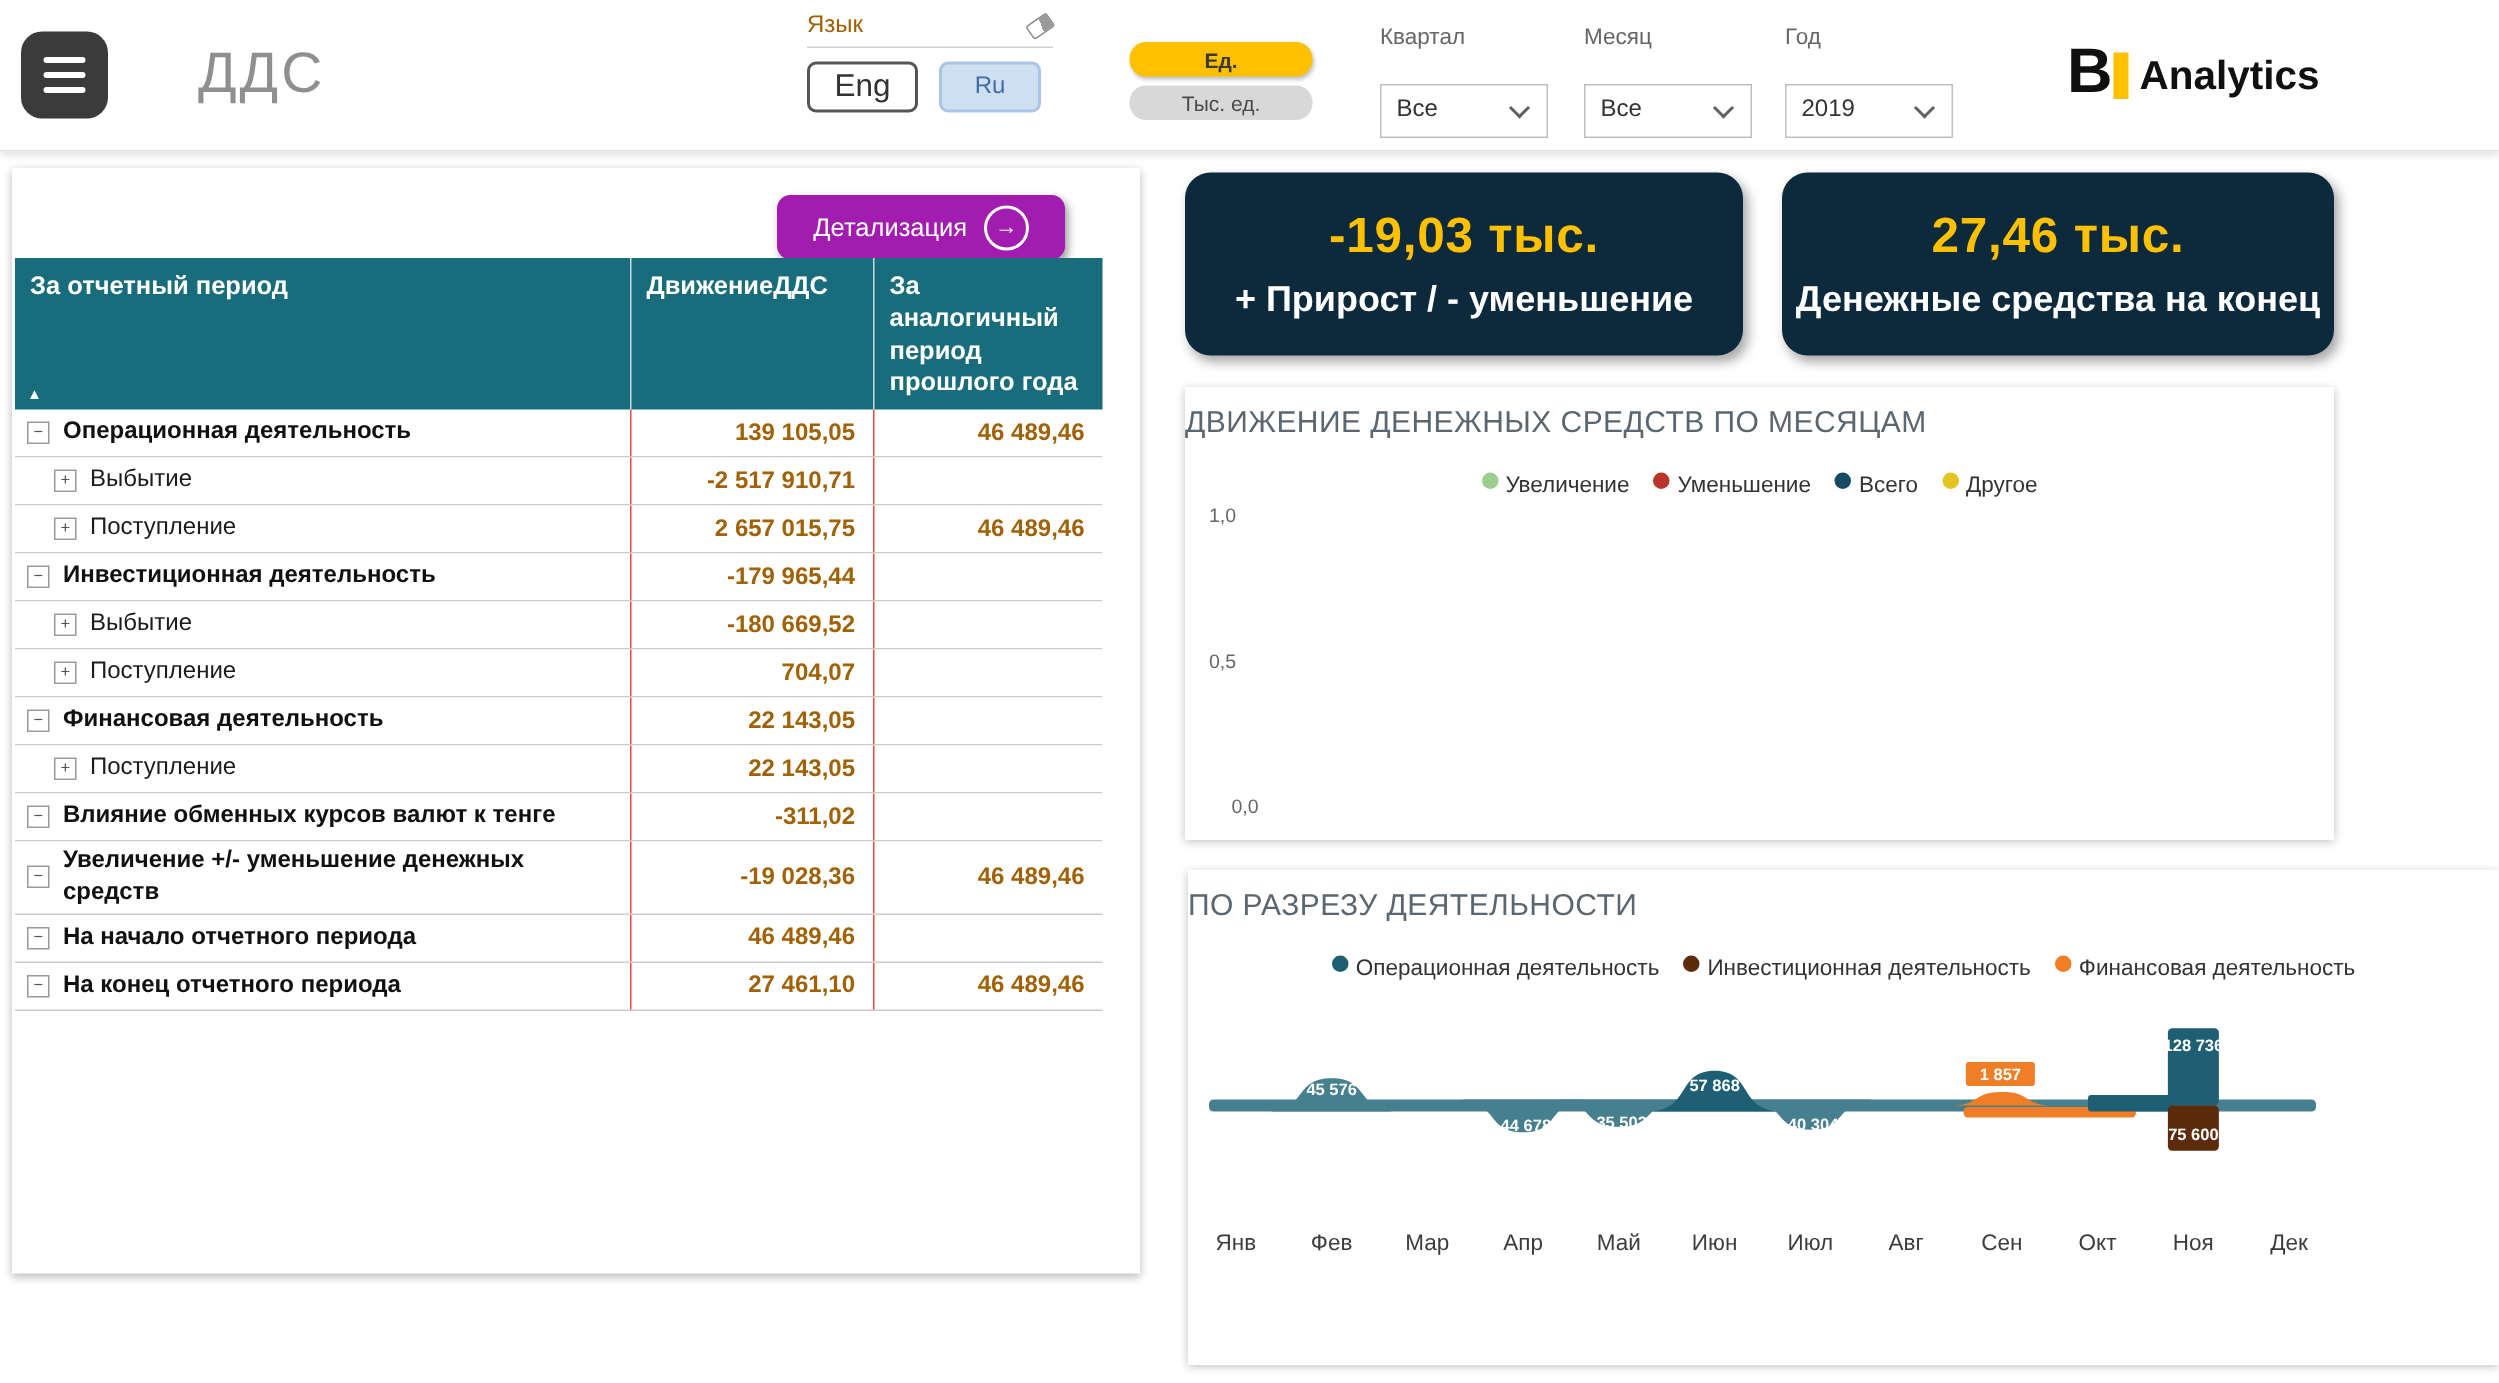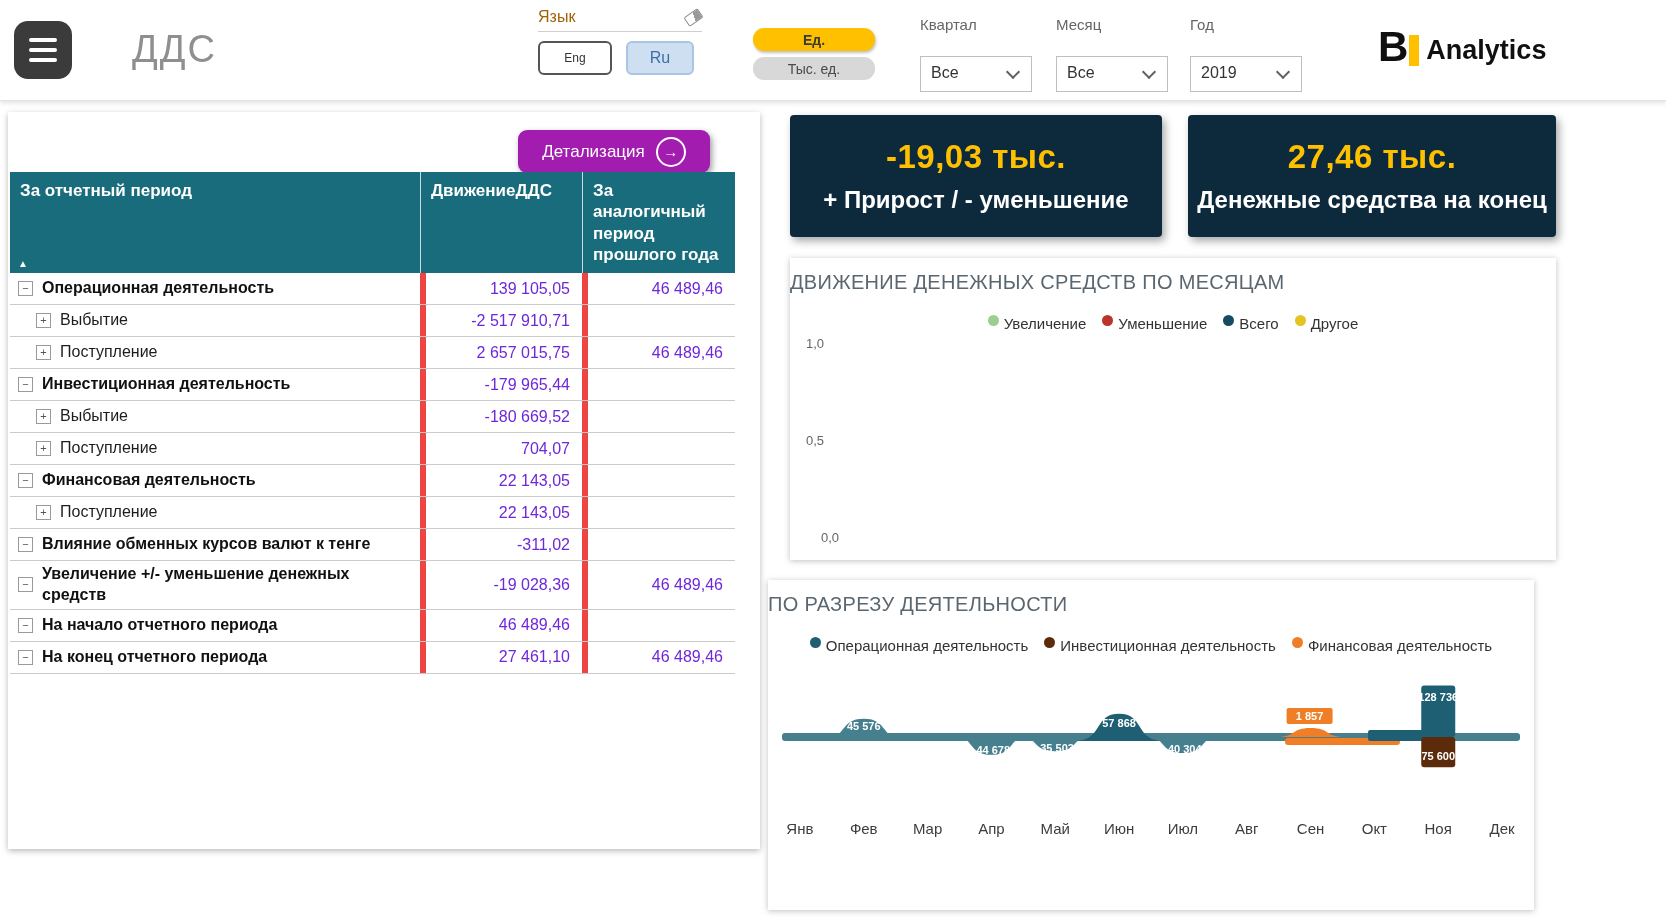--- a/index.html
+++ b/index.html
@@ -14,21 +14,21 @@
   .hline{width:28px;height:4px;background:#fff;border-radius:2px;margin:3px 0;}
   .app-title{position:absolute;left:132px;top:28px;font-size:38px;color:#8f8f8f;letter-spacing:2px;}
 
   .lang-group{position:absolute;left:538px;top:8px;width:164px;}
   .lang-header{display:flex;justify-content:space-between;align-items:center;
                border-bottom:1px solid #cfcfcf;padding-bottom:5px;color:#a16207;font-size:16px;}
   .eraser{width:15px;height:9px;border:1px solid #8a8a8a;border-radius:2px;
           background:linear-gradient(105deg,#fff 55%,#9a9a9a 55%);transform:rotate(-35deg);cursor:pointer;}
   .lang-buttons{margin-top:9px;display:flex;gap:14px;}
   .btn-eng{width:70px;height:30px;border:2px solid #555;border-radius:6px;background:#fff;
-           color:#333;font-size:12px;display:flex;align-items:center;justify-content:center;cursor:pointer;}
+           color:#333;font-size:21px;display:flex;align-items:center;justify-content:center;cursor:pointer;}
   .btn-ru{width:64px;height:30px;border:2px solid #a9c4e4;border-radius:6px;background:#cfdff2;
           color:#3f6ea5;font-size:16px;display:flex;align-items:center;justify-content:center;cursor:pointer;}
 
   .units-group{position:absolute;left:753px;top:28px;width:122px;}
   .unit-pill{height:23px;border-radius:11px;display:flex;align-items:center;justify-content:center;
              font-size:14px;cursor:pointer;}
   .unit-primary{background:#FFC000;color:#3a3a3a;font-weight:bold;box-shadow:1px 2px 3px rgba(0,0,0,.25);}
   .unit-secondary{background:#d8d8d8;color:#4a4a4a;margin-top:6px;}
 
   .filter-group{position:absolute;top:16px;width:112px;}
@@ -62,35 +62,35 @@
 
   .trow{display:grid;grid-template-columns:410px 162px 153px;border-bottom:1px solid #cbcbcb;
         background:#fff;cursor:pointer;}
   .tcell{font-size:16px;display:flex;align-items:center;min-height:31px;}
   .labelcell{padding-left:8px;gap:9px;align-items:center;}
   .labelcell.child{padding-left:26px;}
   .expand{width:13px;height:13px;border:1px solid #9a9a9a;font-size:11px;line-height:11px;
           display:inline-flex;align-items:center;justify-content:center;color:#555;flex:none;background:#fff;cursor:pointer;}
   .rowlabel{max-width:330px;line-height:1.3;color:#1c1c1c;padding:3px 0;}
   .parent .rowlabel{font-weight:bold;color:#111;}
-  .num{justify-content:flex-end;padding-right:12px;font-weight:normal;color:#6d28d9;
-       border-left:6px solid #ef4444;align-self:stretch;}
+  .num{justify-content:flex-end;padding-right:12px;font-weight:bold;color:#a16207;
+       border-left:1px solid #ef4444;align-self:stretch;}
 
   
-  .kpi{position:absolute;top:115px;height:122px;border-radius:4px;background:#0D2A3C;
+  .kpi{position:absolute;top:115px;height:122px;border-radius:17px;background:#0D2A3C;
        box-shadow:3px 4px 8px rgba(0,0,0,.35);display:flex;flex-direction:column;
        align-items:center;justify-content:center;gap:10px;}
   #kpi1{left:790px;width:372px;} #kpi2{left:1188px;width:368px;}
   .kpi-value{color:#FFC000;font-size:33px;font-weight:bold;letter-spacing:.5px;}
   .kpi-label{color:#fff;font-size:24px;font-weight:600;}
 
   
   .panel{position:absolute;background:#fff;box-shadow:0 1px 6px rgba(0,0,0,.25);}
   #panel-monthly{left:790px;top:258px;width:766px;height:302px;}
-  #panel-activity{left:768px;top:580px;width:766px;height:330px;}
+  #panel-activity{left:792px;top:580px;width:874px;height:330px;}
   .chart-title{text-align:left;margin-top:13px;font-size:20px;color:#5B6770;letter-spacing:.3px;}
   .legend{display:flex;justify-content:center;align-items:center;gap:16px;margin-top:9px;
           font-size:15px;color:#333;flex-wrap:wrap;}
   .legitem{display:inline-flex;align-items:flex-start;cursor:pointer;margin-top:12px;}
   .dot{width:11px;height:11px;border-radius:50%;display:inline-block;margin-right:5px;}
   .ytick{position:absolute;left:16px;font-size:13px;color:#666;}
 
   .ribbon-svg{position:absolute;left:0;top:72px;}
   .months-row{position:absolute;left:0;top:240px;width:766px;display:flex;}
   .month{flex:1;text-align:center;font-size:15px;color:#3d3d3d;}

